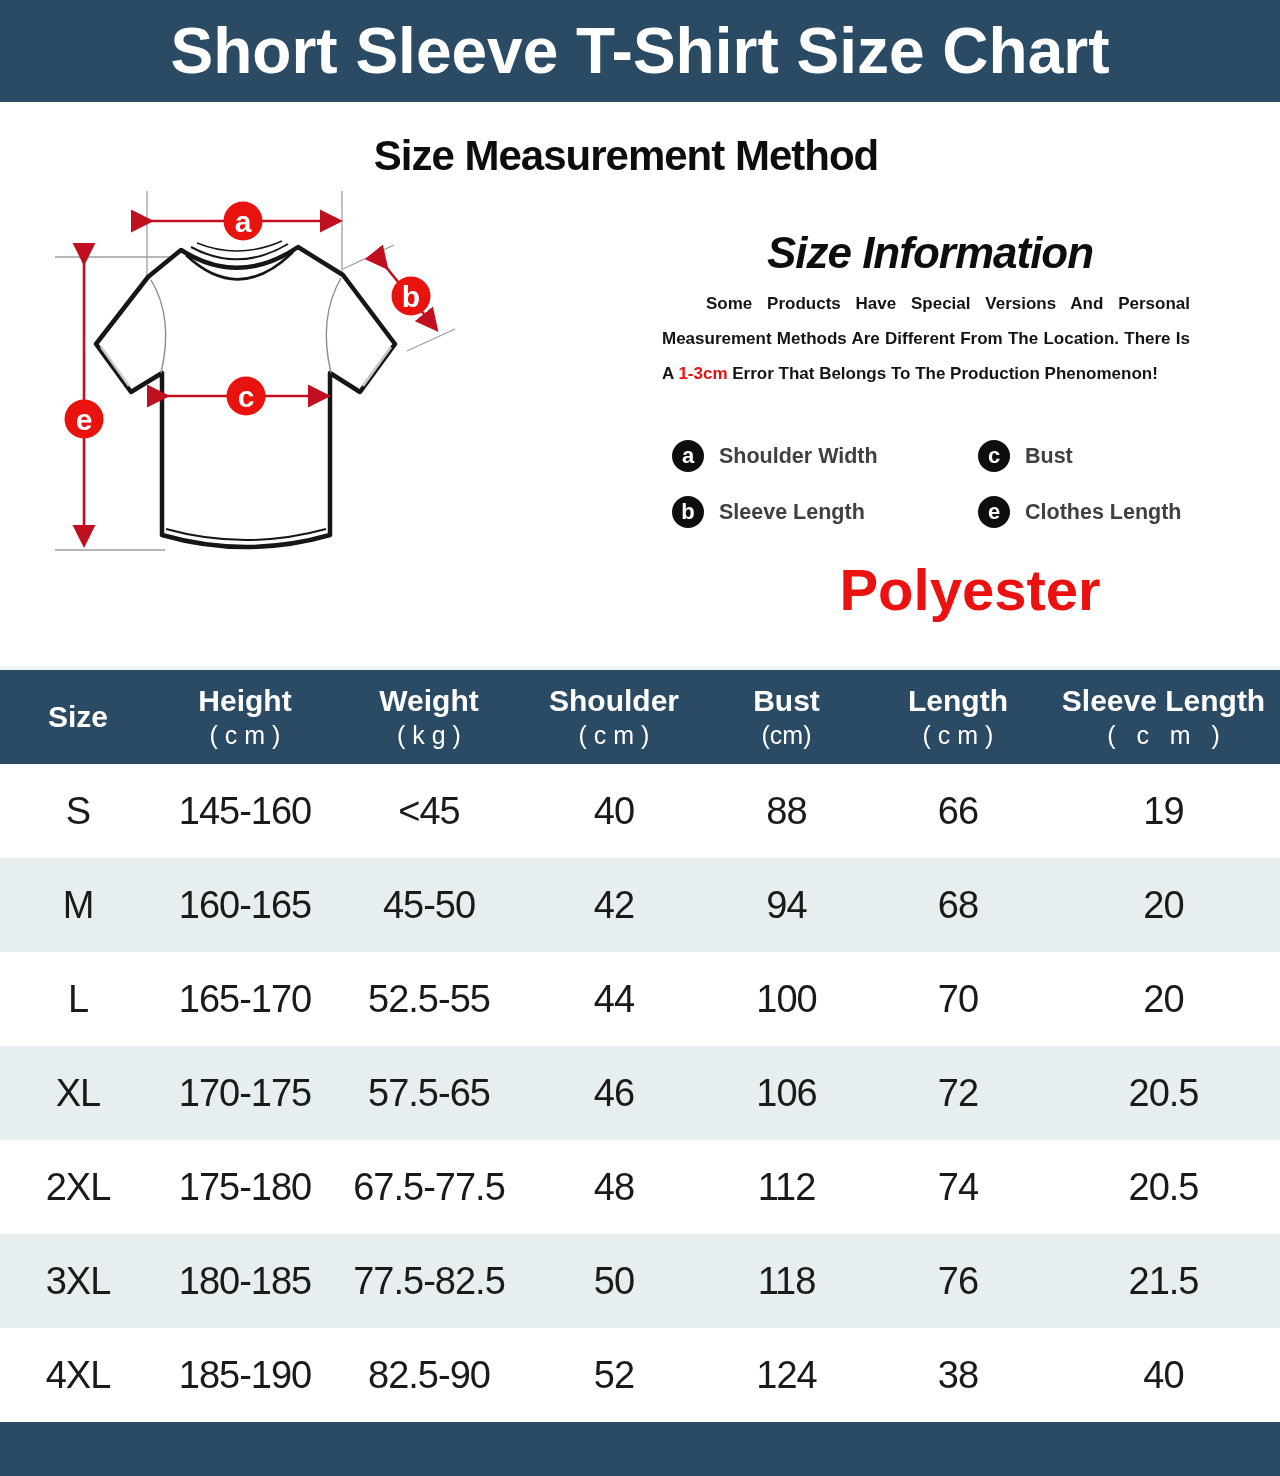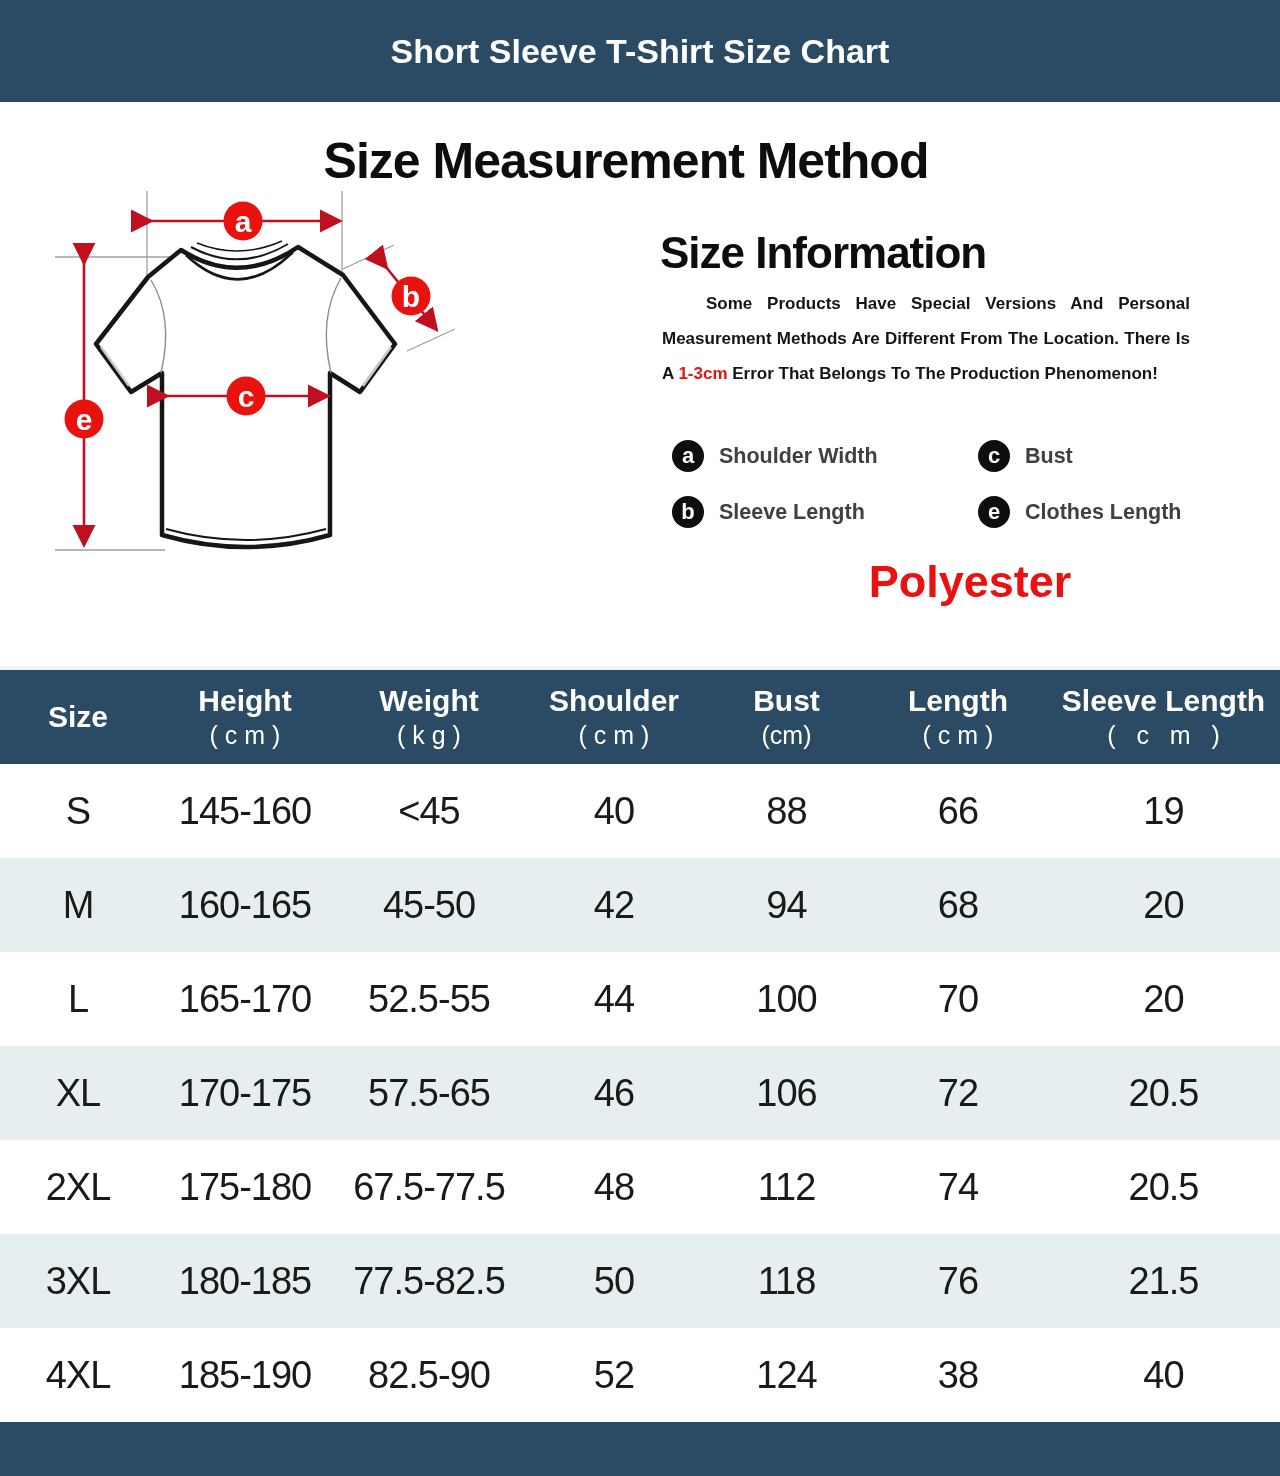--- a/index.html
+++ b/index.html
@@ -14,41 +14,42 @@
   }
 
   
   .topbar {
     position: absolute; left: 0; top: 0;
     width: 1280px; height: 102px;
     background: #2b4a63;
     display: flex; align-items: center; justify-content: center;
   }
   .topbar .title {
-    color: #ffffff; font-size: 34px; font-weight: bold; letter-spacing: 0px; text-align: center;
+    color: #ffffff; font-size: 64px; font-weight: bold; letter-spacing: 0px; text-align: center;
   }
 
   
   .method-title {
     position: absolute; left: 0; top: 132px; width: 1252px;
-    text-align: center; font-size: 50px; font-weight: bold; color: #0d0d0d;
+    text-align: center; font-size: 42px; font-weight: bold; color: #0d0d0d;
     letter-spacing: -1px;
   }
 
   
   .diagram {
     position: absolute; left: 40px; top: 183px;
     width: 420px; height: 410px;
   }
 
   
   .info-title {
     position: absolute; left: 660px; top: 228px; width: 540px;
-    font-size: 44px; font-weight: bold; color: #0d0d0d;
+    text-align: center; font-size: 44px; font-weight: bold; color: #0d0d0d;
     letter-spacing: -1px;
+    font-style: italic;
   }
   .info-text {
     position: absolute; left: 662px; top: 286px; width: 528px;
     font-size: 17px; font-weight: bold; color: #141414;
     line-height: 35px; text-align: justify; text-indent: 44px;
   }
   .info-text .hl { color: #e8130f; }
 
   .legend {
     position: absolute; left: 662px; top: 440px; width: 530px;
@@ -59,21 +60,21 @@
     width: 32px; height: 32px; border-radius: 50%;
     background: #0e0e0e; color: #ffffff;
     display: flex; align-items: center; justify-content: center;
     font-size: 22px; font-weight: bold; line-height: 1;
   }
   .legend-label { margin-left: 15px; font-size: 21.5px; font-weight: bold; color: #404040; }
 
   .material {
     position: absolute; left: 700px; top: 556px; width: 540px;
     text-align: center;
-    color: #ec1111; font-size: 45px; font-weight: bold; letter-spacing: 0px;
+    color: #ec1111; font-size: 58px; font-weight: bold; letter-spacing: 0px;
   }
 
   
   .size-table { position: absolute; left: 0; top: 666px; width: 1185px; }
   .thead {
     width: 1280px; height: 98px;
     border-top: 4px solid #eff5f6;
     background: #2b4a63;
     display: grid;
     grid-template-columns: 156px 178px 190px 180px 165px 178px 233px;

